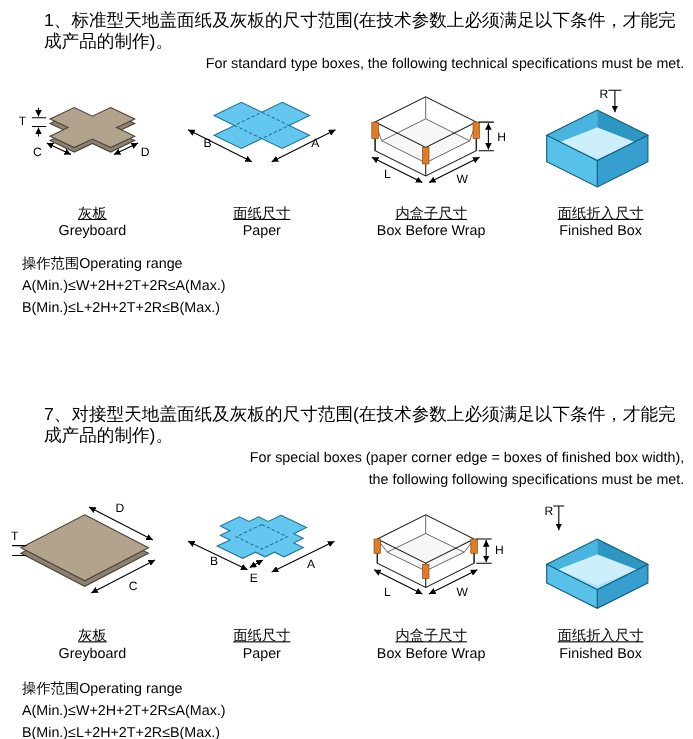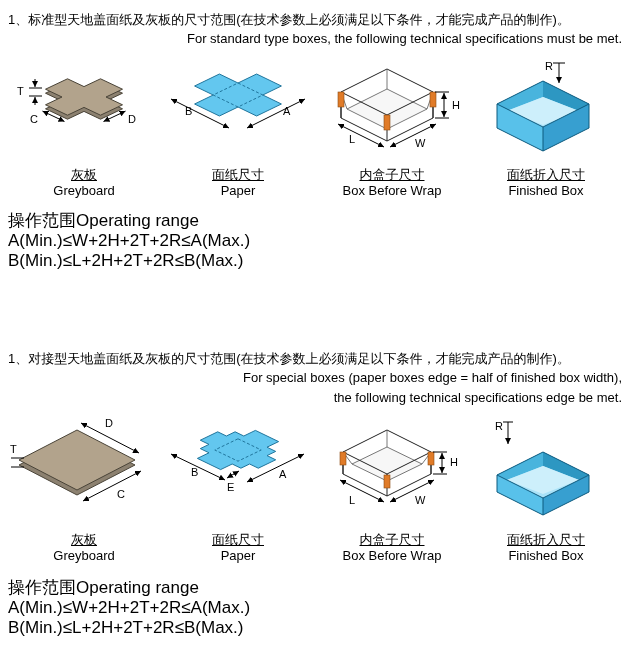--- a/index.html
+++ b/index.html
@@ -3,28 +3,28 @@
 <meta charset="utf-8">
 <style>
   * { margin:0; padding:0; box-sizing:border-box; }
   html,body { background:#fff; }
   body {
     width:630px; height:672px; overflow:hidden;
     font-family:"Liberation Sans","DejaVu Sans",sans-serif;
     color:#000;
   }
   .page { padding:10px 8px 0 8px; }
-  .title-cn { font-size:13px; line-height:19px; }
+  .title-cn { font-size:16px; line-height:19px;margin-left:32px; }
   .subtitle-en { font-size:13px; line-height:20px; padding-left:20px;text-align:right; }
   .diagram-row { display:flex; justify-content:space-between; margin-top:6px; }
   figure { width:152px; text-align:center; }
   figure svg { display:block; margin:0 auto; }
   figcaption .cap-cn { font-size:13px; line-height:16px;text-decoration:underline; }
   figcaption .cap-en { font-size:13px; line-height:15px; }
-  .operating { font-size:17px; }
+  .operating { margin-left:12px; font-size:13px; }
   .op-title { line-height:21px; }
   .op-formula { line-height:20px; }
   .section-2 { margin-top:78px; }
   .op-1 { margin-top:12px; }
   .op-2 { margin-top:14px; }
   svg text { font-size:11px; fill:#000; font-family:"Liberation Sans","DejaVu Sans",sans-serif; }
   .dimline { stroke:#000; stroke-width:1; }
   .edge { stroke:#222; stroke-width:1; fill:none; }
   .inedge { stroke:#555; stroke-width:0.8; }
 </style>
@@ -143,23 +143,23 @@
     </div>
 
     <div class="operating op-1">
       <div class="op-title">操作范围Operating range</div>
       <div class="op-formula">A(Min.)≤W+2H+2T+2R≤A(Max.)</div>
       <div class="op-formula">B(Min.)≤L+2H+2T+2R≤B(Max.)</div>
     </div>
   </div>
 
   <div class="section section-2">
-    <div class="title-cn">1、对接型天地盖面纸及灰板的尺寸范围(在技术参数上必须满足以下条件，才能完成产品的制作)。</div>
-    <div class="subtitle-en">For special boxes (paper boxes edge = half of finished box width),</div>
-    <div class="subtitle-en">the following technical specifications edge be met.</div>
+    <div class="title-cn">7、对接型天地盖面纸及灰板的尺寸范围(在技术参数上必须满足以下条件，才能完成产品的制作)。</div>
+    <div class="subtitle-en">For special boxes (paper corner edge = boxes of finished box width),</div>
+    <div class="subtitle-en">the following following specifications must be met.</div>
 
     <div class="diagram-row">
 
       <figure>
         <svg width="150" height="118" viewBox="0 0 150 118">
           <polygon points="68,21 126,51 68,81 10,51" stroke="#4a4438" fill="#8c8170"></polygon>
           <polygon points="68,16 126,46 68,76 10,46" stroke="#4a4438" fill="#b2a38c"></polygon>
           <g>
             <line class="dimline" x1="72" y1="9" x2="130" y2="39" marker-start="url(#arr)" marker-end="url(#arr)"></line>
             <line class="dimline" x1="132" y1="57" x2="74" y2="87" marker-start="url(#arr)" marker-end="url(#arr)"></line>

